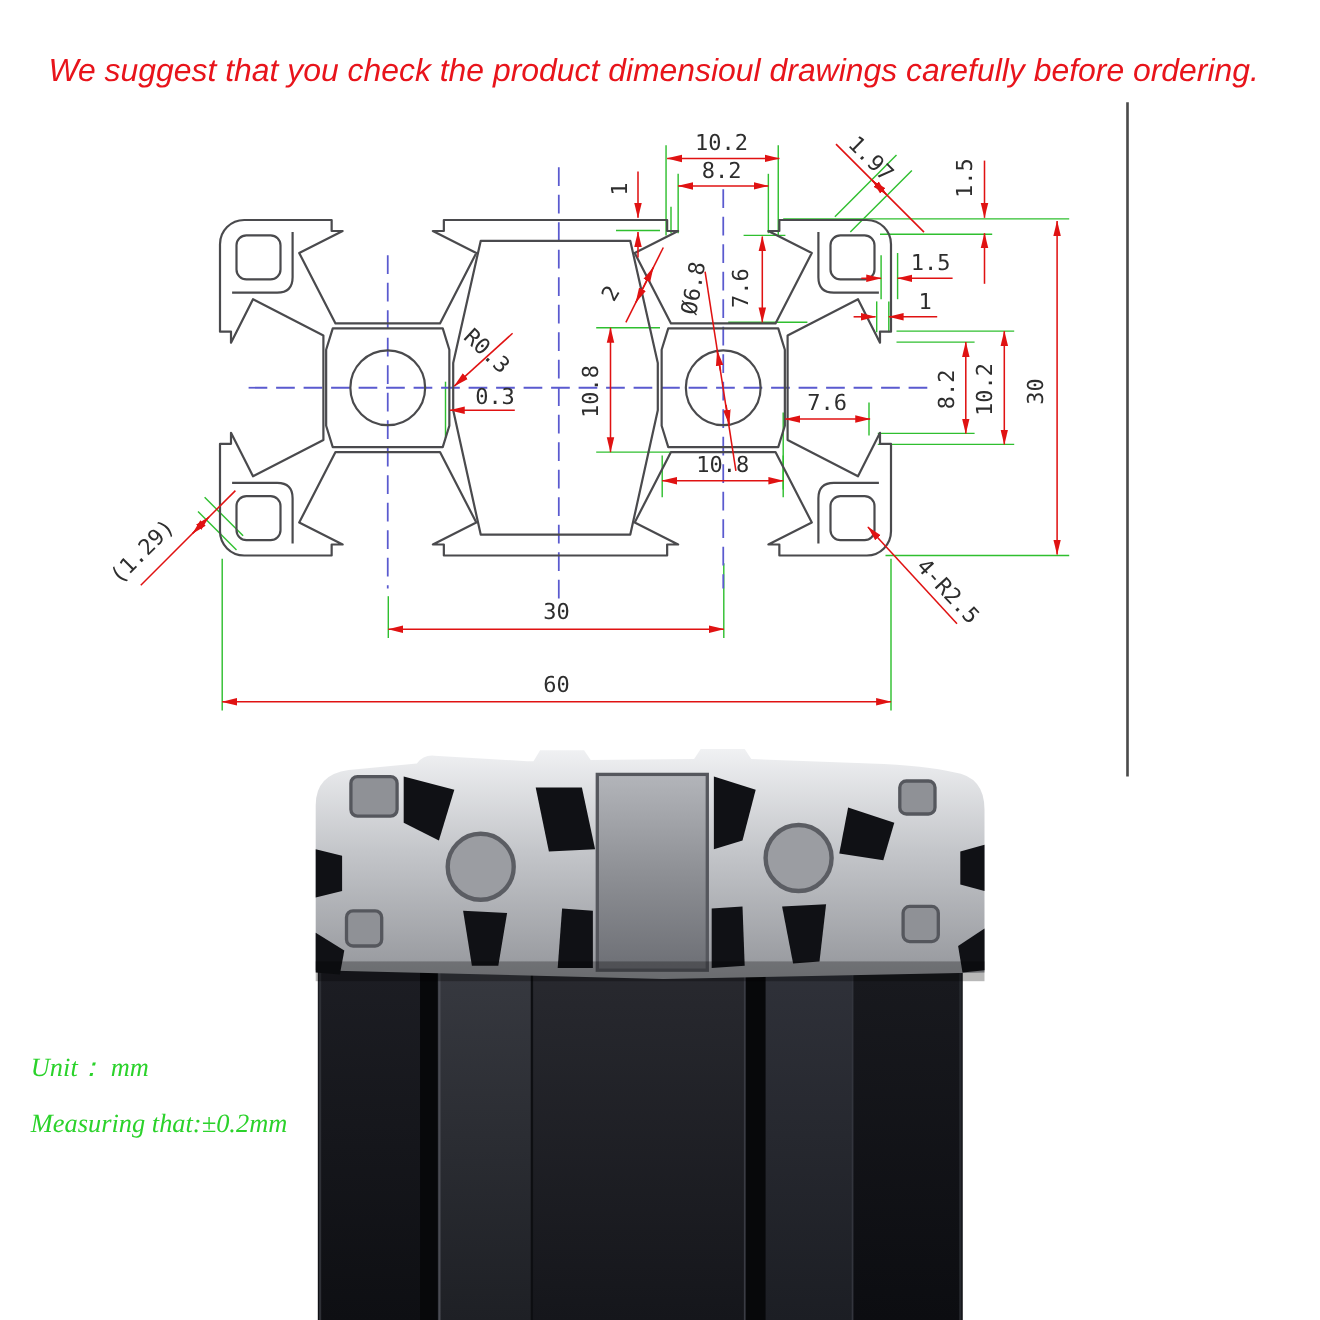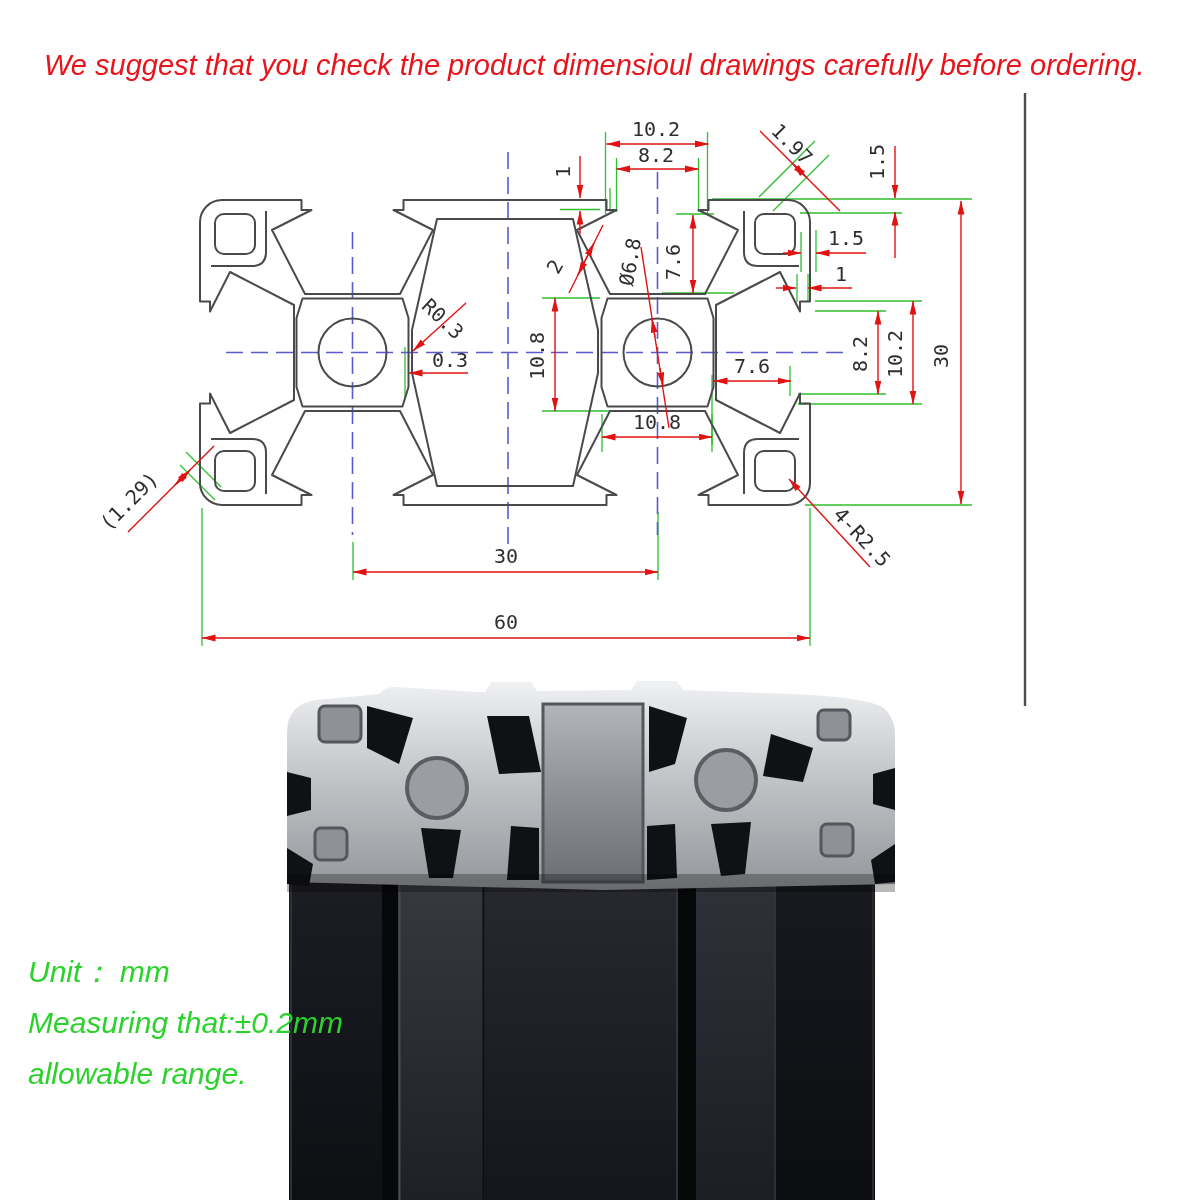--- a/index.html
+++ b/index.html
@@ -2,21 +2,21 @@
 <html><head>
 <meta charset="utf-8">
 <style>
   html,body{margin:0;padding:0;background:#ffffff;}
   .page{position:relative;width:1200px;height:1200px;background:#ffffff;overflow:hidden;
         font-family:"Liberation Sans",sans-serif;}
   .warning{position:absolute;left:44px;top:36px;width:1150px;
            font-size:29px;font-style:italic;font-weight:500;letter-spacing:0px;
            color:#e8141b;white-space:nowrap;margin-top:13px;}
   .notes{position:absolute;left:28px;top:946px;z-index:5;
-         font-size:30px;font-style:italic;color:#2bd22b;line-height:51px;}
+         font-size:24px;font-style:italic;color:#2bd22b;line-height:51px;font-family:Liberation Serif, serif;}
   .notes div{white-space:nowrap;}
   svg.scene{position:absolute;left:0;top:0;z-index:1;}
   .dim{stroke:#e01212;stroke-width:1.4;fill:none;}
   .ext{stroke:#2fbf2f;stroke-width:1.3;fill:none;}
   .cl{stroke:#5a5acf;stroke-width:1.6;fill:none;stroke-dasharray:17 8;}
   .pro{stroke:#4a4a4d;stroke-width:2;fill:none;stroke-linejoin:round;}
   .lbl{font-family:"DejaVu Sans Mono",monospace;font-size:20px;fill:#2e2e2e;text-anchor:middle;}
 </style>
 </head>
 <body>
@@ -256,16 +256,15 @@
     </g>
   </svg>
 
   <div class="warning">
     <span>We suggest that you check the product dimensioul drawings carefully before ordering.</span>
   </div>
 
   <div class="notes">
     <div>Unit：  mm</div>
     <div>Measuring that:±0.2mm</div>
-    <div>allowable range.</div>
   </div>
 
 </div>
 
 </body></html>

